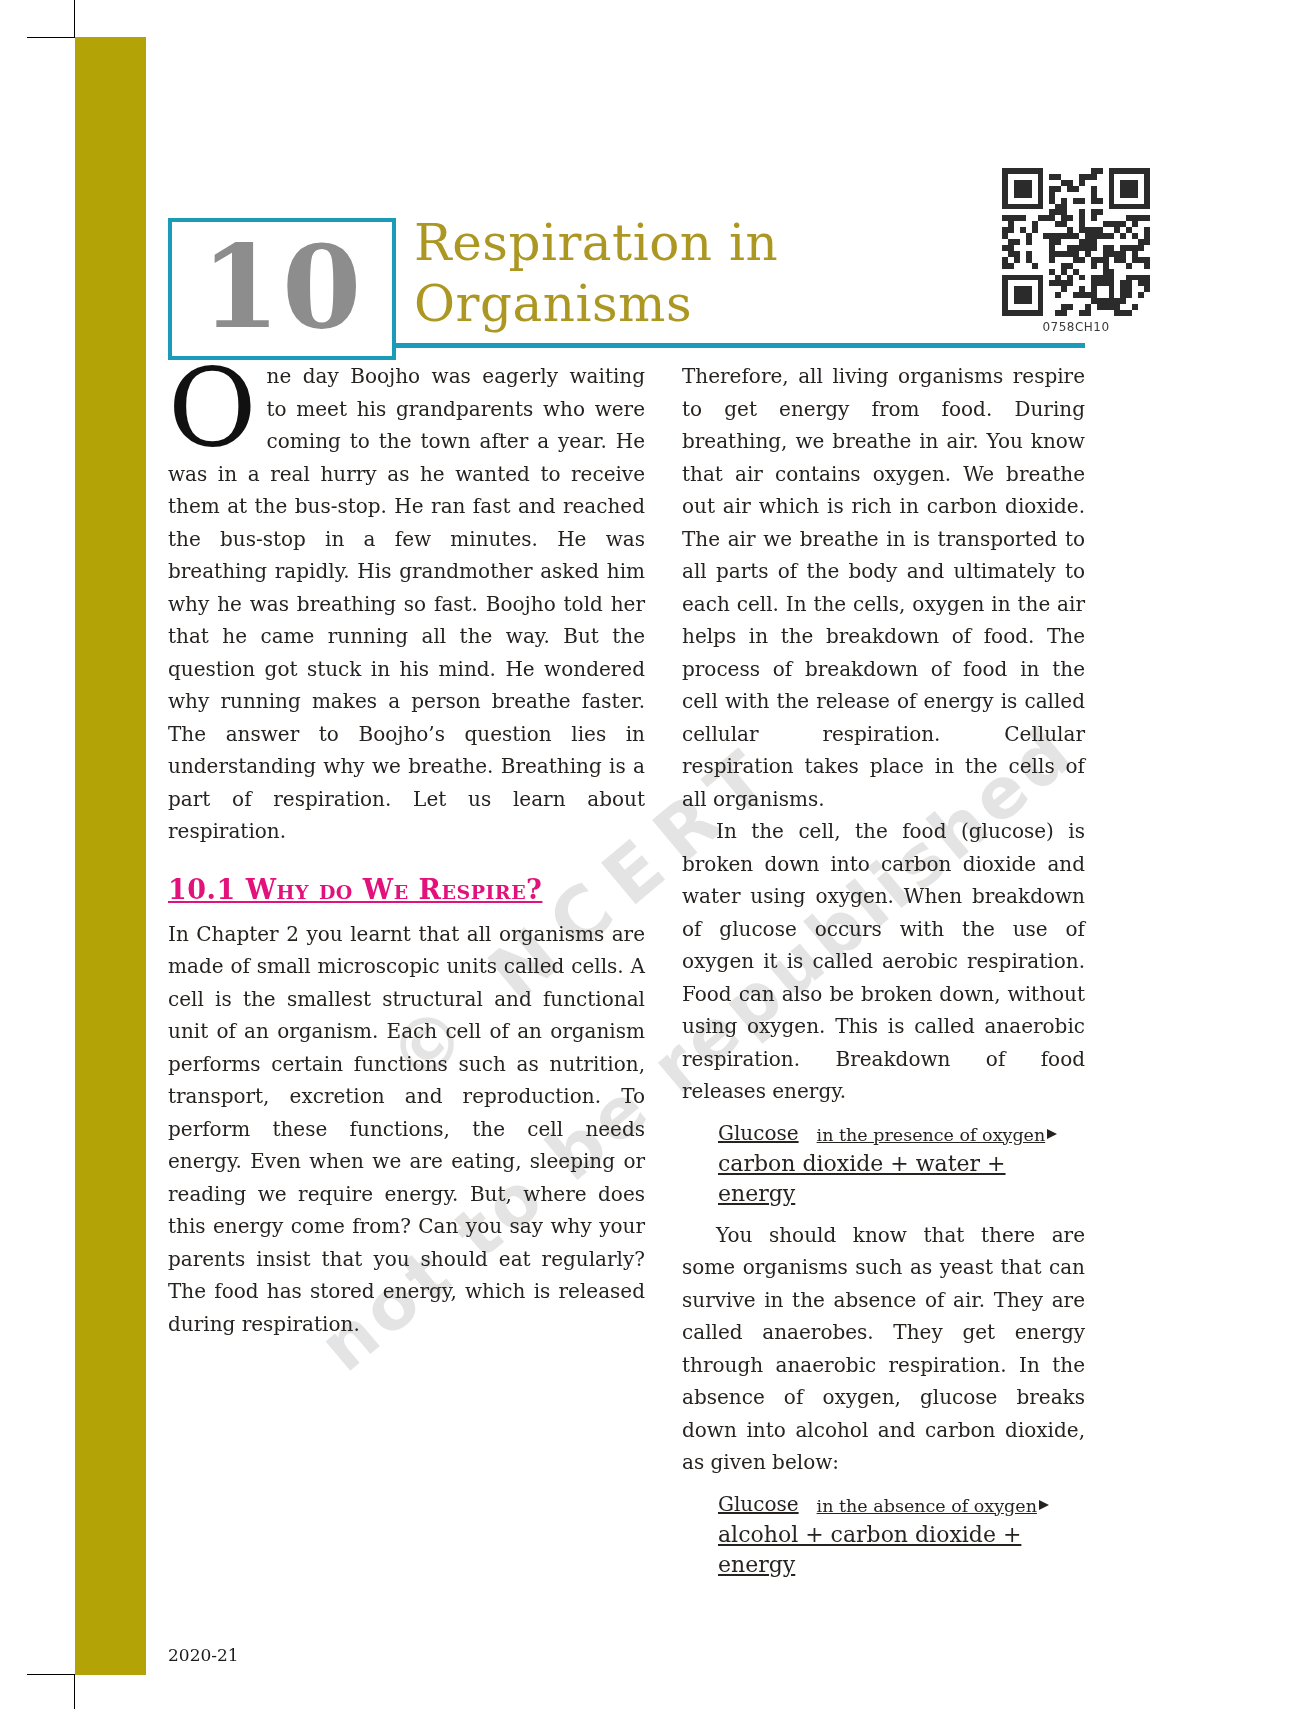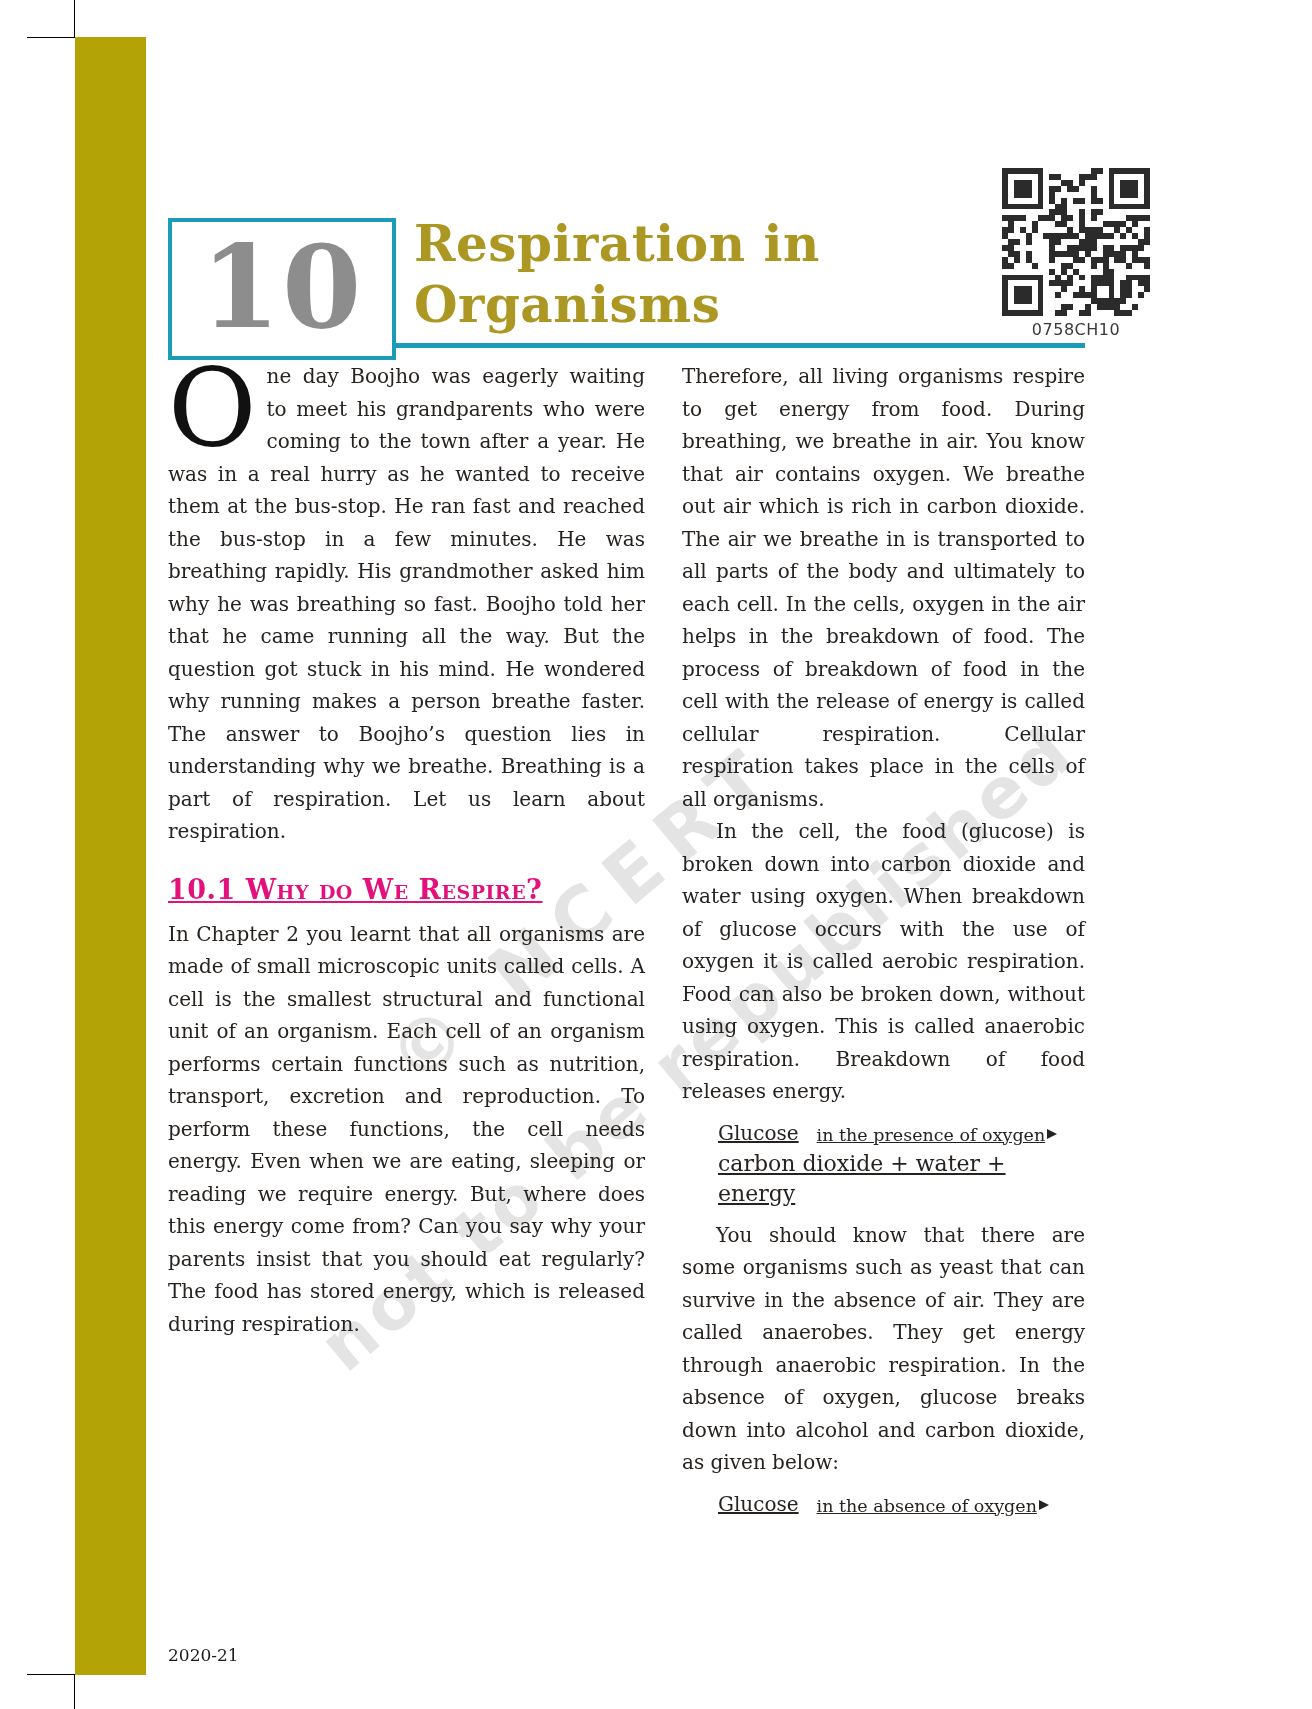--- a/index.html
+++ b/index.html
@@ -22,27 +22,27 @@
     border:4px solid #1a9cb8;background:#fff;display:flex;align-items:center;justify-content:center;
     z-index:3;
   }
   .chapter-number{
     font-size:114px;font-weight:bold;color:#8d8d8d;line-height:1;letter-spacing:2px;
     transform:translateY(-2px);
   }
   .header-rule{left:168px;top:343px;width:917px;height:5px;background:#1a9cb8;z-index:2;}
   .chapter-title{left:414px;top:213px;z-index:3;}
   .chapter-title div{
-    font-size:50px;line-height:61px;font-weight:bold;color:#ad9723;letter-spacing:0.5px;
+    font-size:50px;line-height:61px;font-weight:normal;color:#ad9723;letter-spacing:0.5px;
   }
   
   .qr-box{left:1002px;top:168px;width:148px;height:148px;z-index:3;}
   .qr-box svg{width:100%;height:100%;display:block;}
   .qr-caption{left:1002px;top:320px;width:148px;text-align:center;
-    font-family:"DejaVu Sans",sans-serif;font-size:16px;color:#3a3a3a;letter-spacing:0.5px;z-index:3;}
+    font-family:"DejaVu Sans",sans-serif;font-size:12px;color:#3a3a3a;letter-spacing:0.5px;z-index:3;}
   
   .watermark{
     left:110px;top:480px;width:1060px;height:1000px;z-index:1;
     display:flex;flex-direction:column;align-items:center;justify-content:center;gap:92px;
     transform:rotate(-40deg);pointer-events:none;
     color:rgba(90,90,90,0.16);font-family:"DejaVu Sans",sans-serif;font-weight:bold;
   }
   .wm-line1{font-size:74px;letter-spacing:16px;}
   .wm-line2{font-size:70px;letter-spacing:5px;}
   
@@ -351,18 +351,19 @@
     <p class="indent"><span>You should know that there are some organisms such as yeast that can survive in the absence of air. They are called </span><span class="b">anaerobes</span><span>. They get energy through anaerobic respiration. In the absence of oxygen, glucose breaks down into alcohol and carbon dioxide, as given below:</span></p>
 
     <div class="equation">
       <div class="eq-row">
         <span class="eq-reactant">Glucose</span>
         <span class="arrow-wrap">
           <span class="eq-cond">in the absence of oxygen</span>
           <span class="arrow-line"></span>
         </span>
       </div>
+      <div class="eq-products">alcohol + carbon dioxide + energy</div>
     </div>
   </div>
 
   <div class="abs footer">2020-21</div>
 
 </div>
 
 </body></html>

